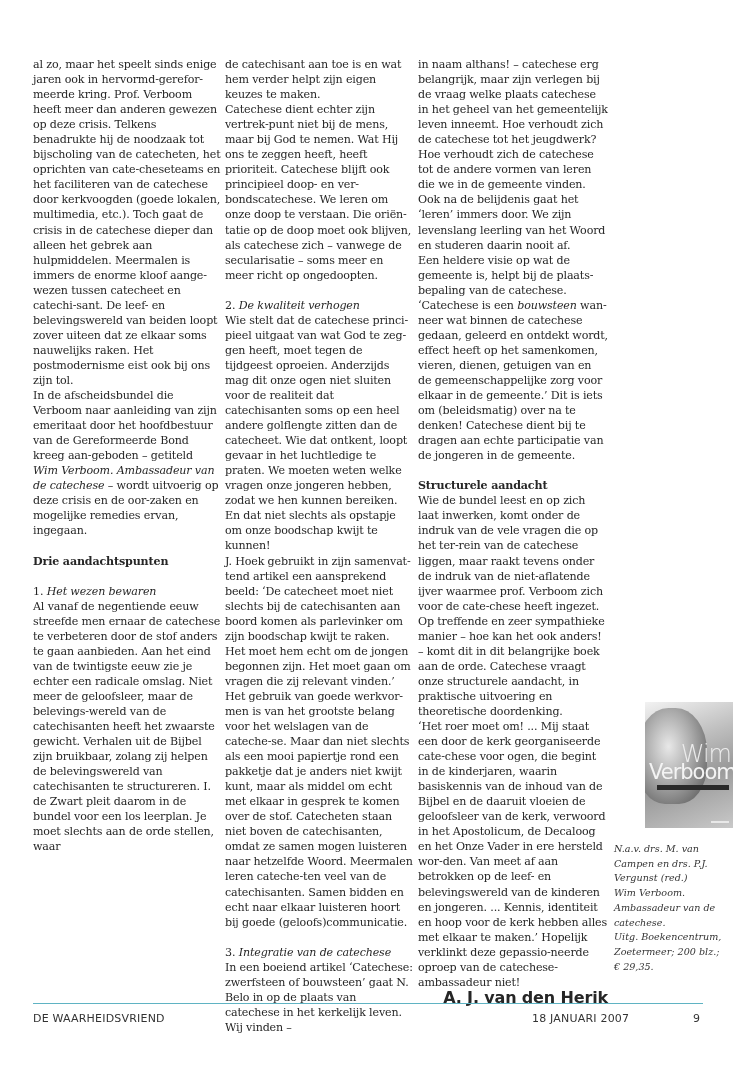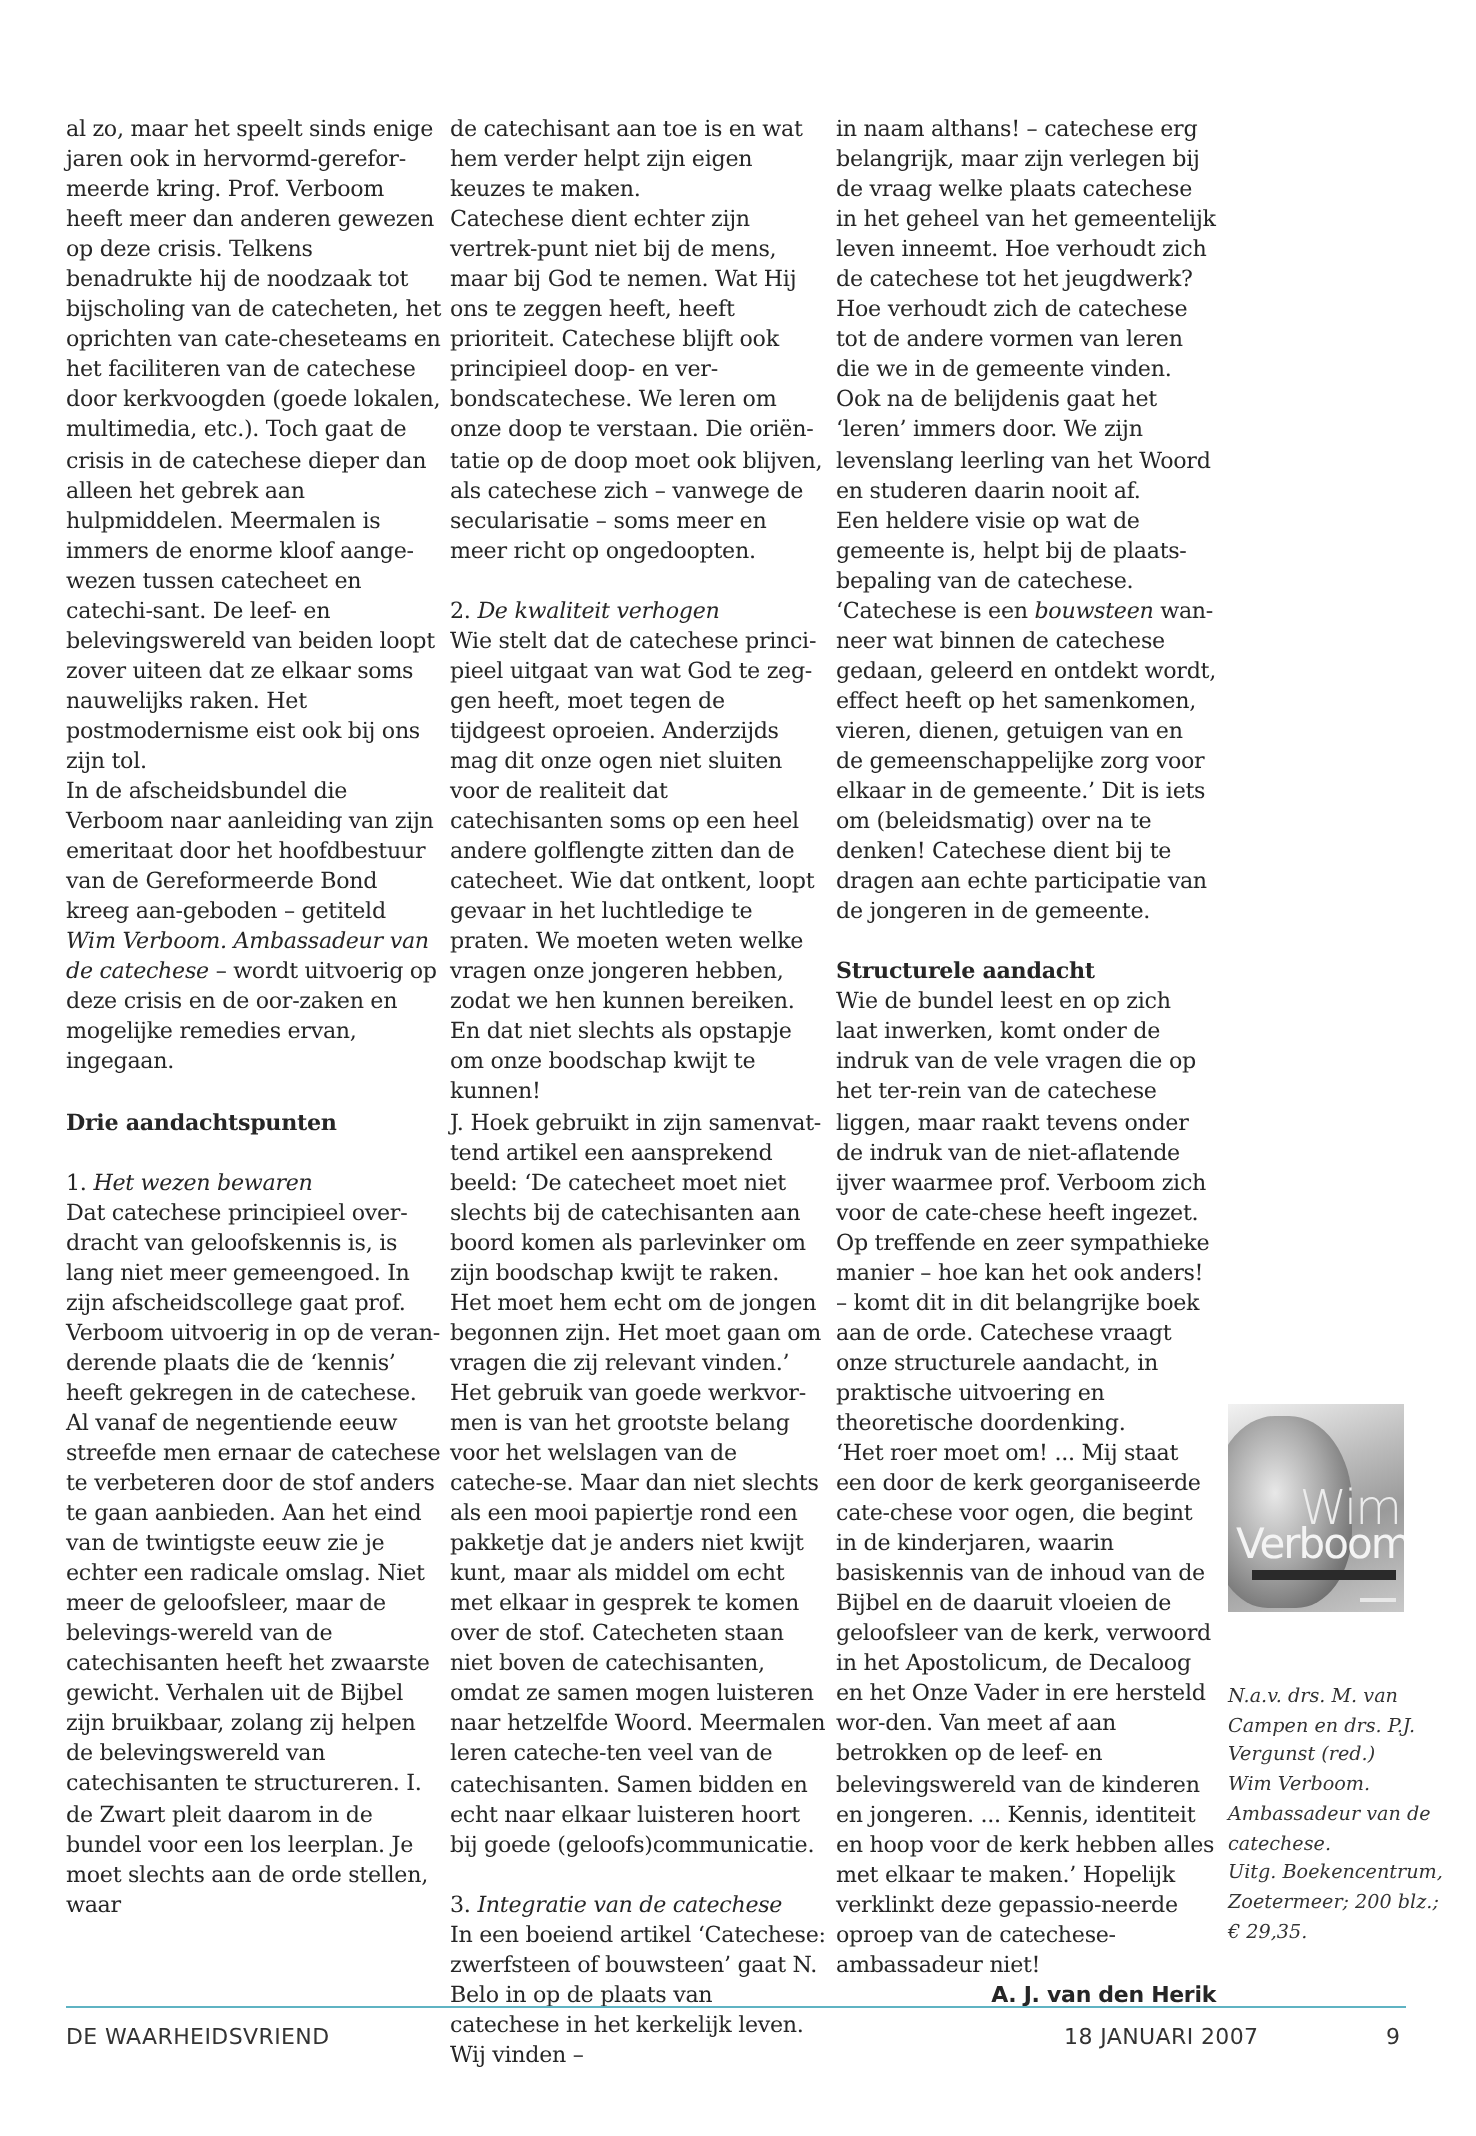--- a/index.html
+++ b/index.html
@@ -15,24 +15,24 @@
   .col1 { left: 33px; }
   .col2 { left: 225px; }
   .col3 { left: 418px; width: 190px; }
   .gap { height: 15px; }
   .head { font-weight: bold; }
   .sub { font-style: italic; }
   .sub .num { font-style: normal; }
   em { font-style: italic; }
   .author {
     text-align: right; font-family: "DejaVu Sans", sans-serif;
-    font-weight: bold; font-size: 11px; color: #262626;
+    font-weight: bold; font-size: 16px; color: #262626;
   }
   .cover {
-    position: absolute; left: 614px; top: 702px; width: 88px; height: 104px;
+    position: absolute; left: 645px; top: 702px; width: 88px; height: 126px;
     background: linear-gradient(160deg, #f2f2f2 0%, #bdbdbd 35%, #9a9a9a 60%, #c9c9c9 100%);
     overflow: hidden;
   }
   .cover .face {
     position: absolute; left: -8px; top: 6px; width: 70px; height: 96px;
     border-radius: 45% 45% 40% 40%;
     background: radial-gradient(ellipse at 45% 40%, #e8e8e8 0%, #a8a8a8 45%, #6e6e6e 80%);
   }
   .cover .blurb {
     position: absolute; right: 6px; top: 10px; width: 28px;
@@ -76,21 +76,20 @@
 
 <div class="page">
 
   <div class="col col1">
     <p>al zo, maar het speelt sinds enige jaren ook in hervormd-gerefor-meerde kring. Prof. Verboom heeft meer dan anderen gewezen op deze crisis. Telkens benadrukte hij de noodzaak tot bijscholing van de catecheten, het oprichten van cate-cheseteams en het faciliteren van de catechese door kerkvoogden (goede lokalen, multimedia, etc.). Toch gaat de crisis in de catechese dieper dan alleen het gebrek aan hulpmiddelen. Meermalen is immers de enorme kloof aange-wezen tussen catecheet en catechi-sant. De leef- en belevingswereld van beiden loopt zover uiteen dat ze elkaar soms nauwelijks raken. Het postmodernisme eist ook bij ons zijn tol.</p>
     <p><span>In de afscheidsbundel die Verboom naar aanleiding van zijn emeritaat door het hoofdbestuur van de Gereformeerde Bond kreeg aan-geboden – getiteld </span><em>Wim Verboom. Ambassadeur van de catechese</em><span> – wordt uitvoerig op deze crisis en de oor-zaken en mogelijke remedies ervan, ingegaan.</span></p>
     <div class="gap"></div>
     <p class="head">Drie aandachtspunten</p>
     <div class="gap"></div>
     <p class="sub"><span class="num">1.</span> <span>Het wezen bewaren</span></p>
-    <p>Dat catechese principieel over-dracht van geloofskennis is, is lang niet meer gemeengoed. In zijn afscheidscollege gaat prof. Verboom uitvoerig in op de veran-derende plaats die de ‘kennis’ heeft gekregen in de catechese.</p>
     <p>Al vanaf de negentiende eeuw streefde men ernaar de catechese te verbeteren door de stof anders te gaan aanbieden. Aan het eind van de twintigste eeuw zie je echter een radicale omslag. Niet meer de geloofsleer, maar de belevings-wereld van de catechisanten heeft het zwaarste gewicht. Verhalen uit de Bijbel zijn bruikbaar, zolang zij helpen de belevingswereld van catechisanten te structureren. I. de Zwart pleit daarom in de bundel voor een los leerplan. Je moet slechts aan de orde stellen, waar</p>
   </div>
 
   <div class="col col2">
     <p>de catechisant aan toe is en wat hem verder helpt zijn eigen keuzes te maken.</p>
     <p>Catechese dient echter zijn vertrek-punt niet bij de mens, maar bij God te nemen. Wat Hij ons te zeggen heeft, heeft prioriteit. Catechese blijft ook principieel doop- en ver-bondscatechese. We leren om onze doop te verstaan. Die oriën-tatie op de doop moet ook blijven, als catechese zich – vanwege de secularisatie – soms meer en meer richt op ongedoopten.</p>
     <div class="gap"></div>
     <p class="sub"><span class="num">2.</span> <span>De kwaliteit verhogen</span></p>
     <p>Wie stelt dat de catechese princi-pieel uitgaat van wat God te zeg-gen heeft, moet tegen de tijdgeest oproeien. Anderzijds mag dit onze ogen niet sluiten voor de realiteit dat catechisanten soms op een heel andere golflengte zitten dan de catecheet. Wie dat ontkent, loopt gevaar in het luchtledige te praten. We moeten weten welke vragen onze jongeren hebben, zodat we hen kunnen bereiken. En dat niet slechts als opstapje om onze boodschap kwijt te kunnen!</p>
     <p>J. Hoek gebruikt in zijn samenvat-tend artikel een aansprekend beeld: ‘De catecheet moet niet slechts bij de catechisanten aan boord komen als parlevinker om zijn boodschap kwijt te raken. Het moet hem echt om de jongen begonnen zijn. Het moet gaan om vragen die zij relevant vinden.’</p>

